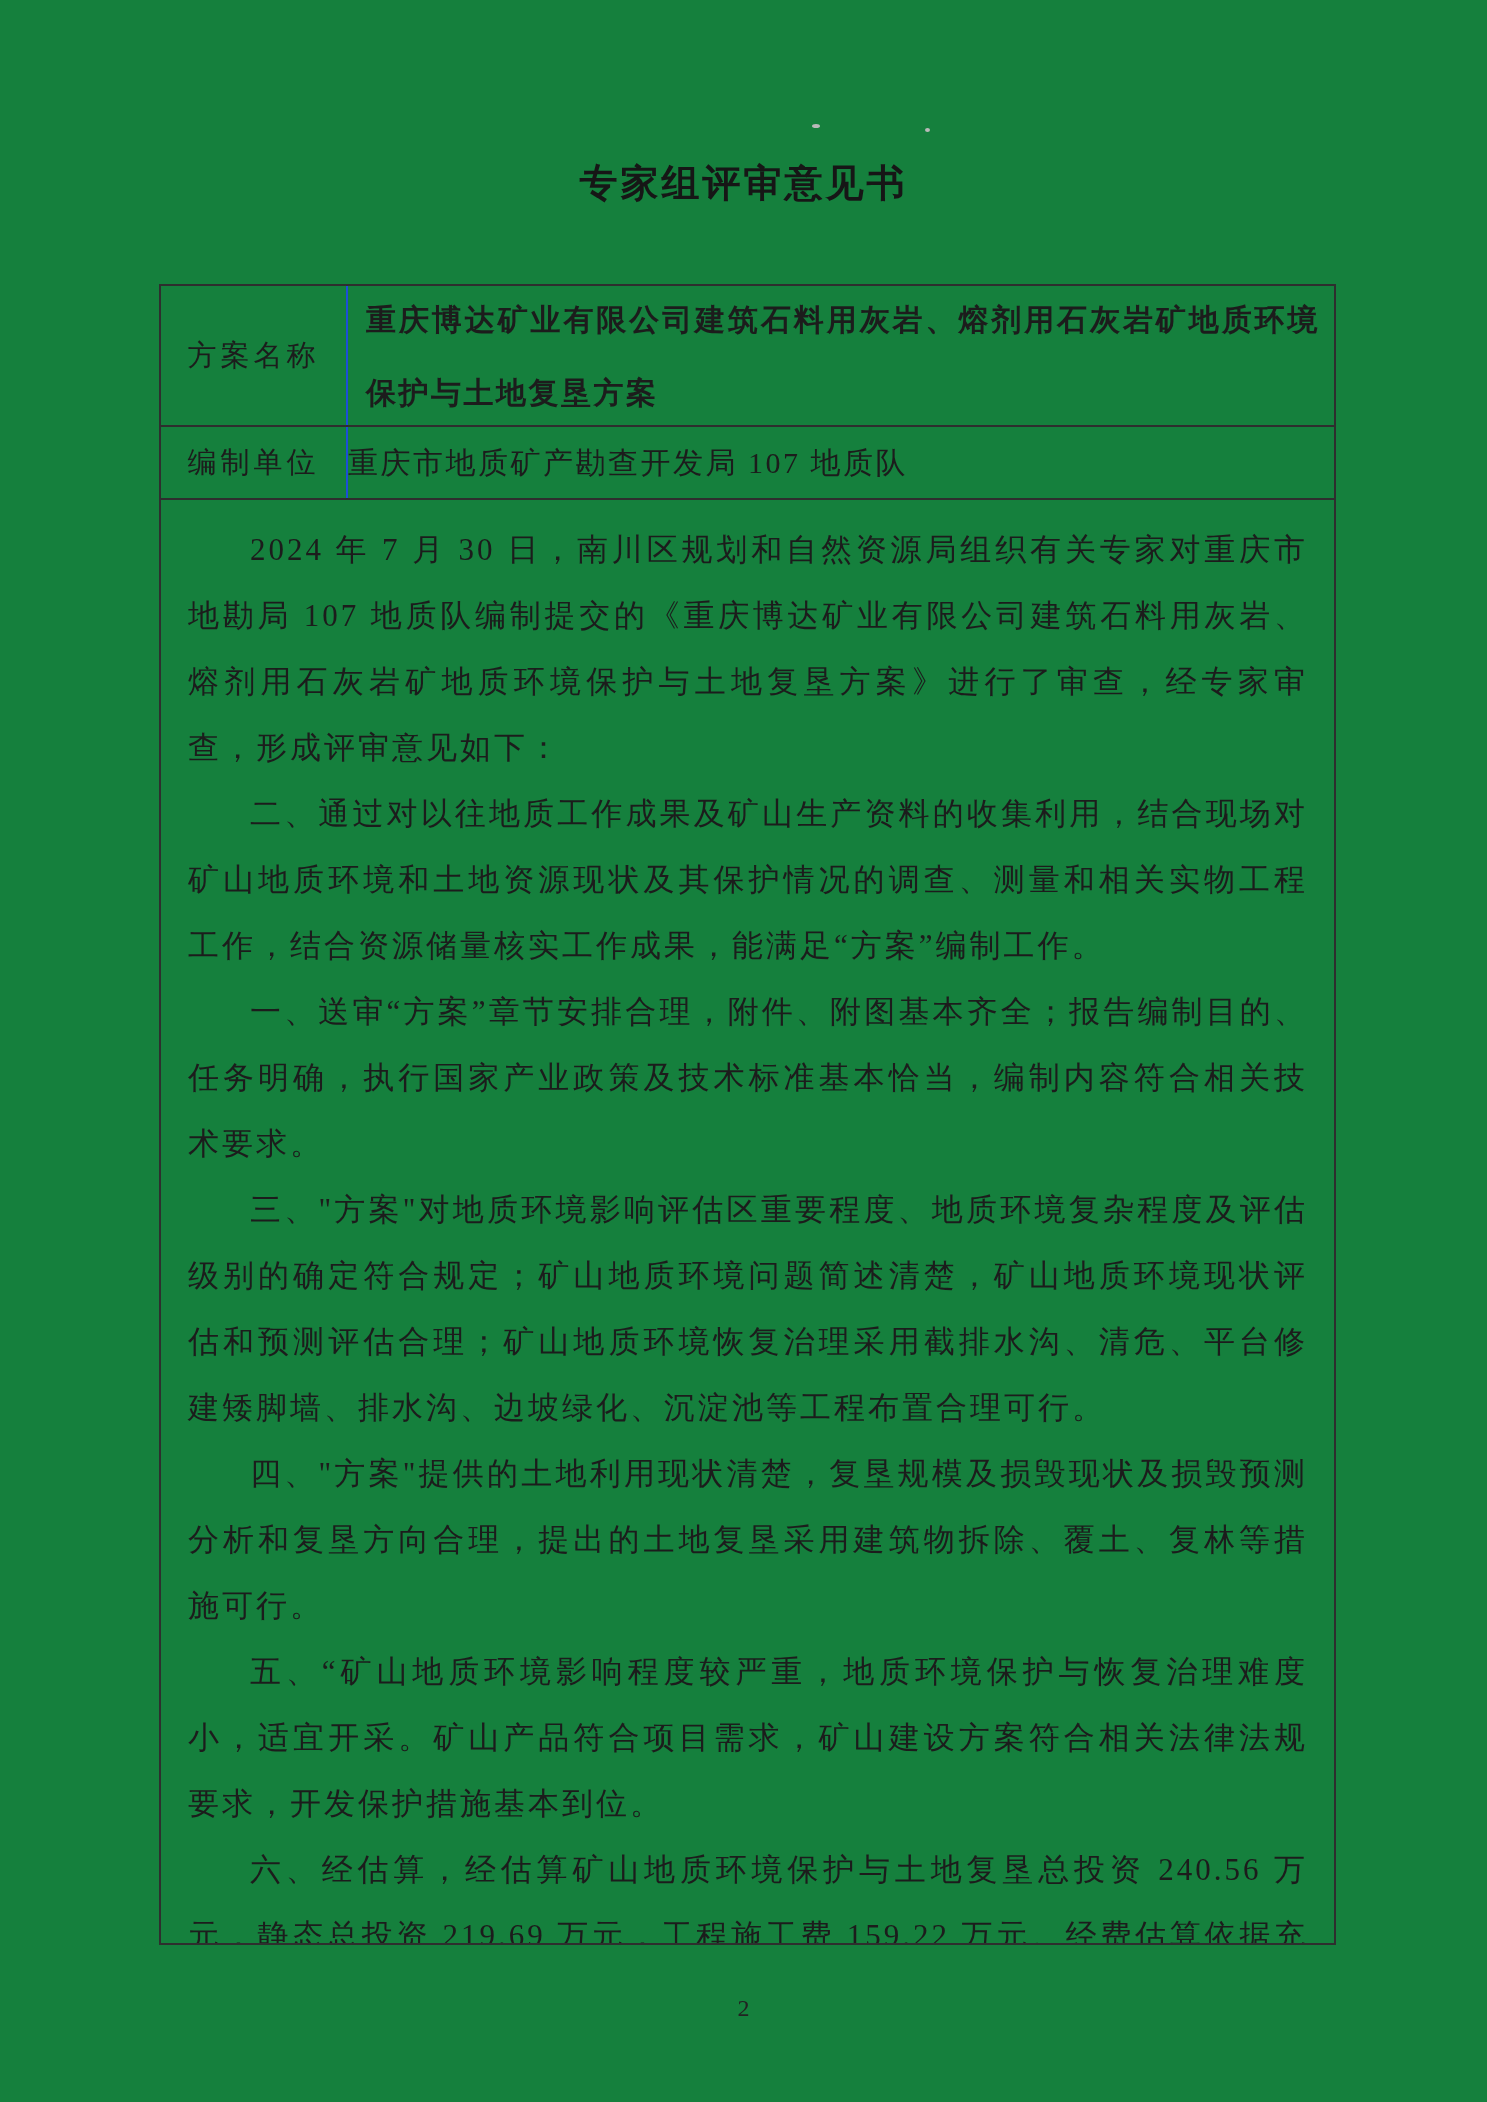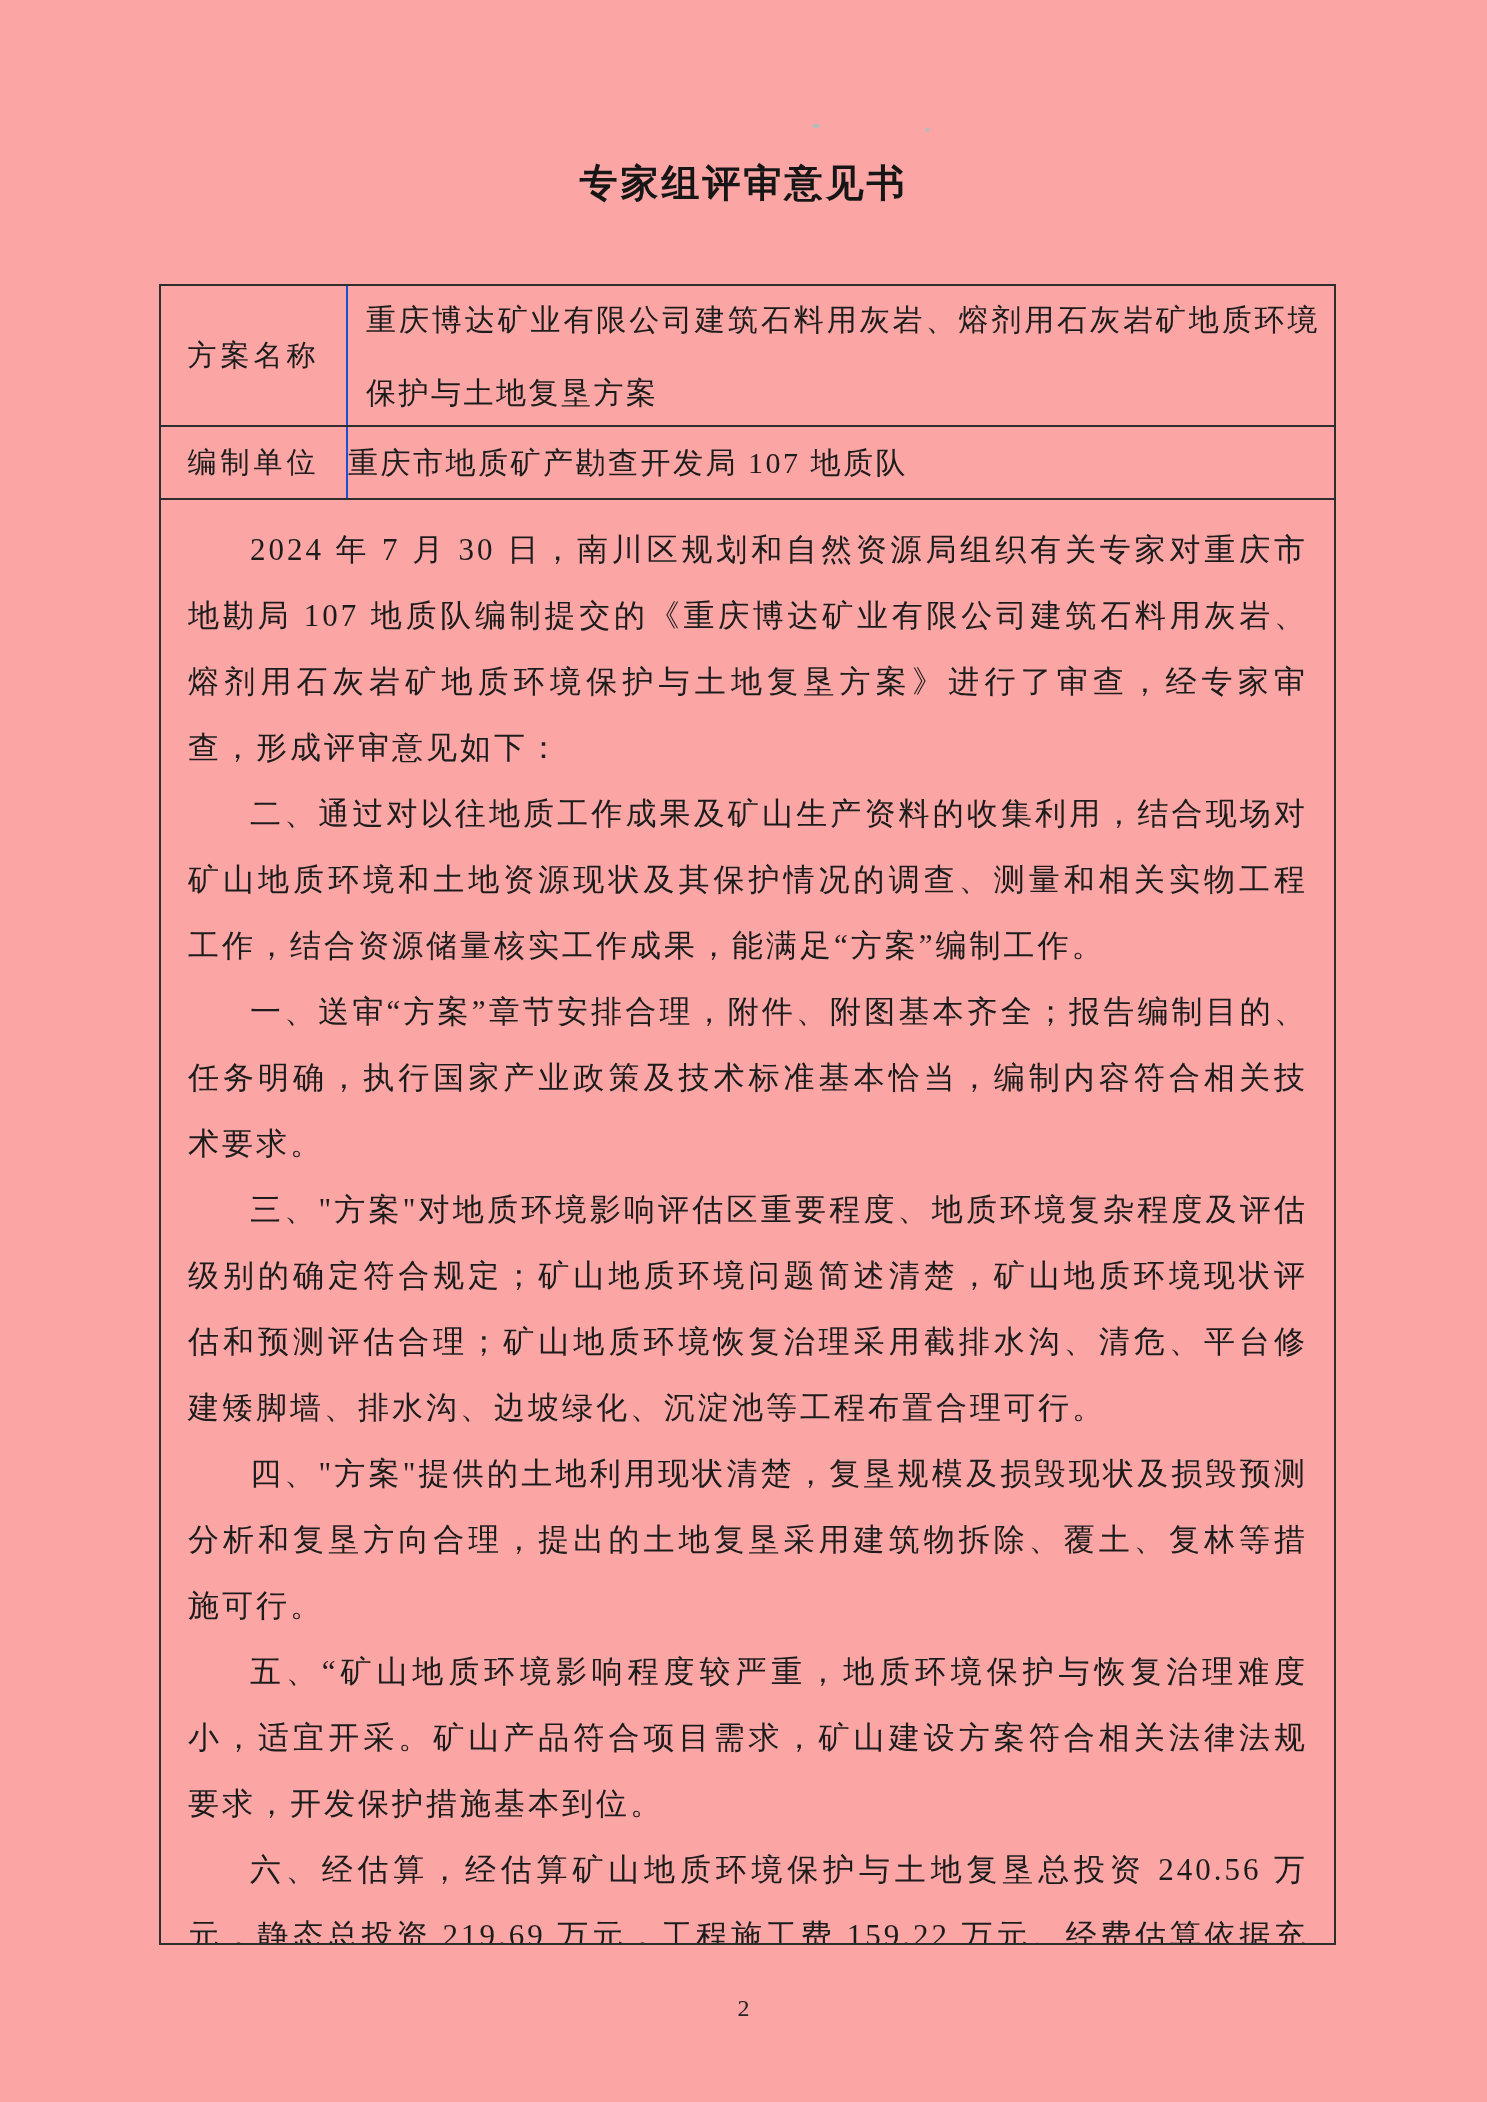--- a/index.html
+++ b/index.html
@@ -4,21 +4,21 @@
 <style>
   html, body {
     margin: 0;
     padding: 0;
     background: #ffffff;
   }
   .page {
     position: relative;
     width: 1487px;
     height: 2102px;
-    background: #fca5a5;
+    background: #15803d;
     font-family: "Liberation Serif", "DejaVu Serif", serif;
     color: #1c1c1c;
     overflow: hidden;
   }
   .doc-title {
     position: absolute;
     top: 158px;
     left: 0;
     width: 100%;
     margin: 0;
@@ -61,20 +61,21 @@
     font-size: 30px;
     letter-spacing: 2.5px;
     box-sizing: border-box;
   }
   .t-value-1 {
     display: flex;
     align-items: center;
     padding: 0 14px 0 18px;
     line-height: 73px;
     text-align: justify;
+    font-weight: bold;
   }
   .t-value-2 {
     display: flex;
     align-items: center;
     line-height: 55px;
     white-space: nowrap;
   }
   .doc-body {
     box-sizing: border-box;
     padding: 17px 26px 0 27px;

